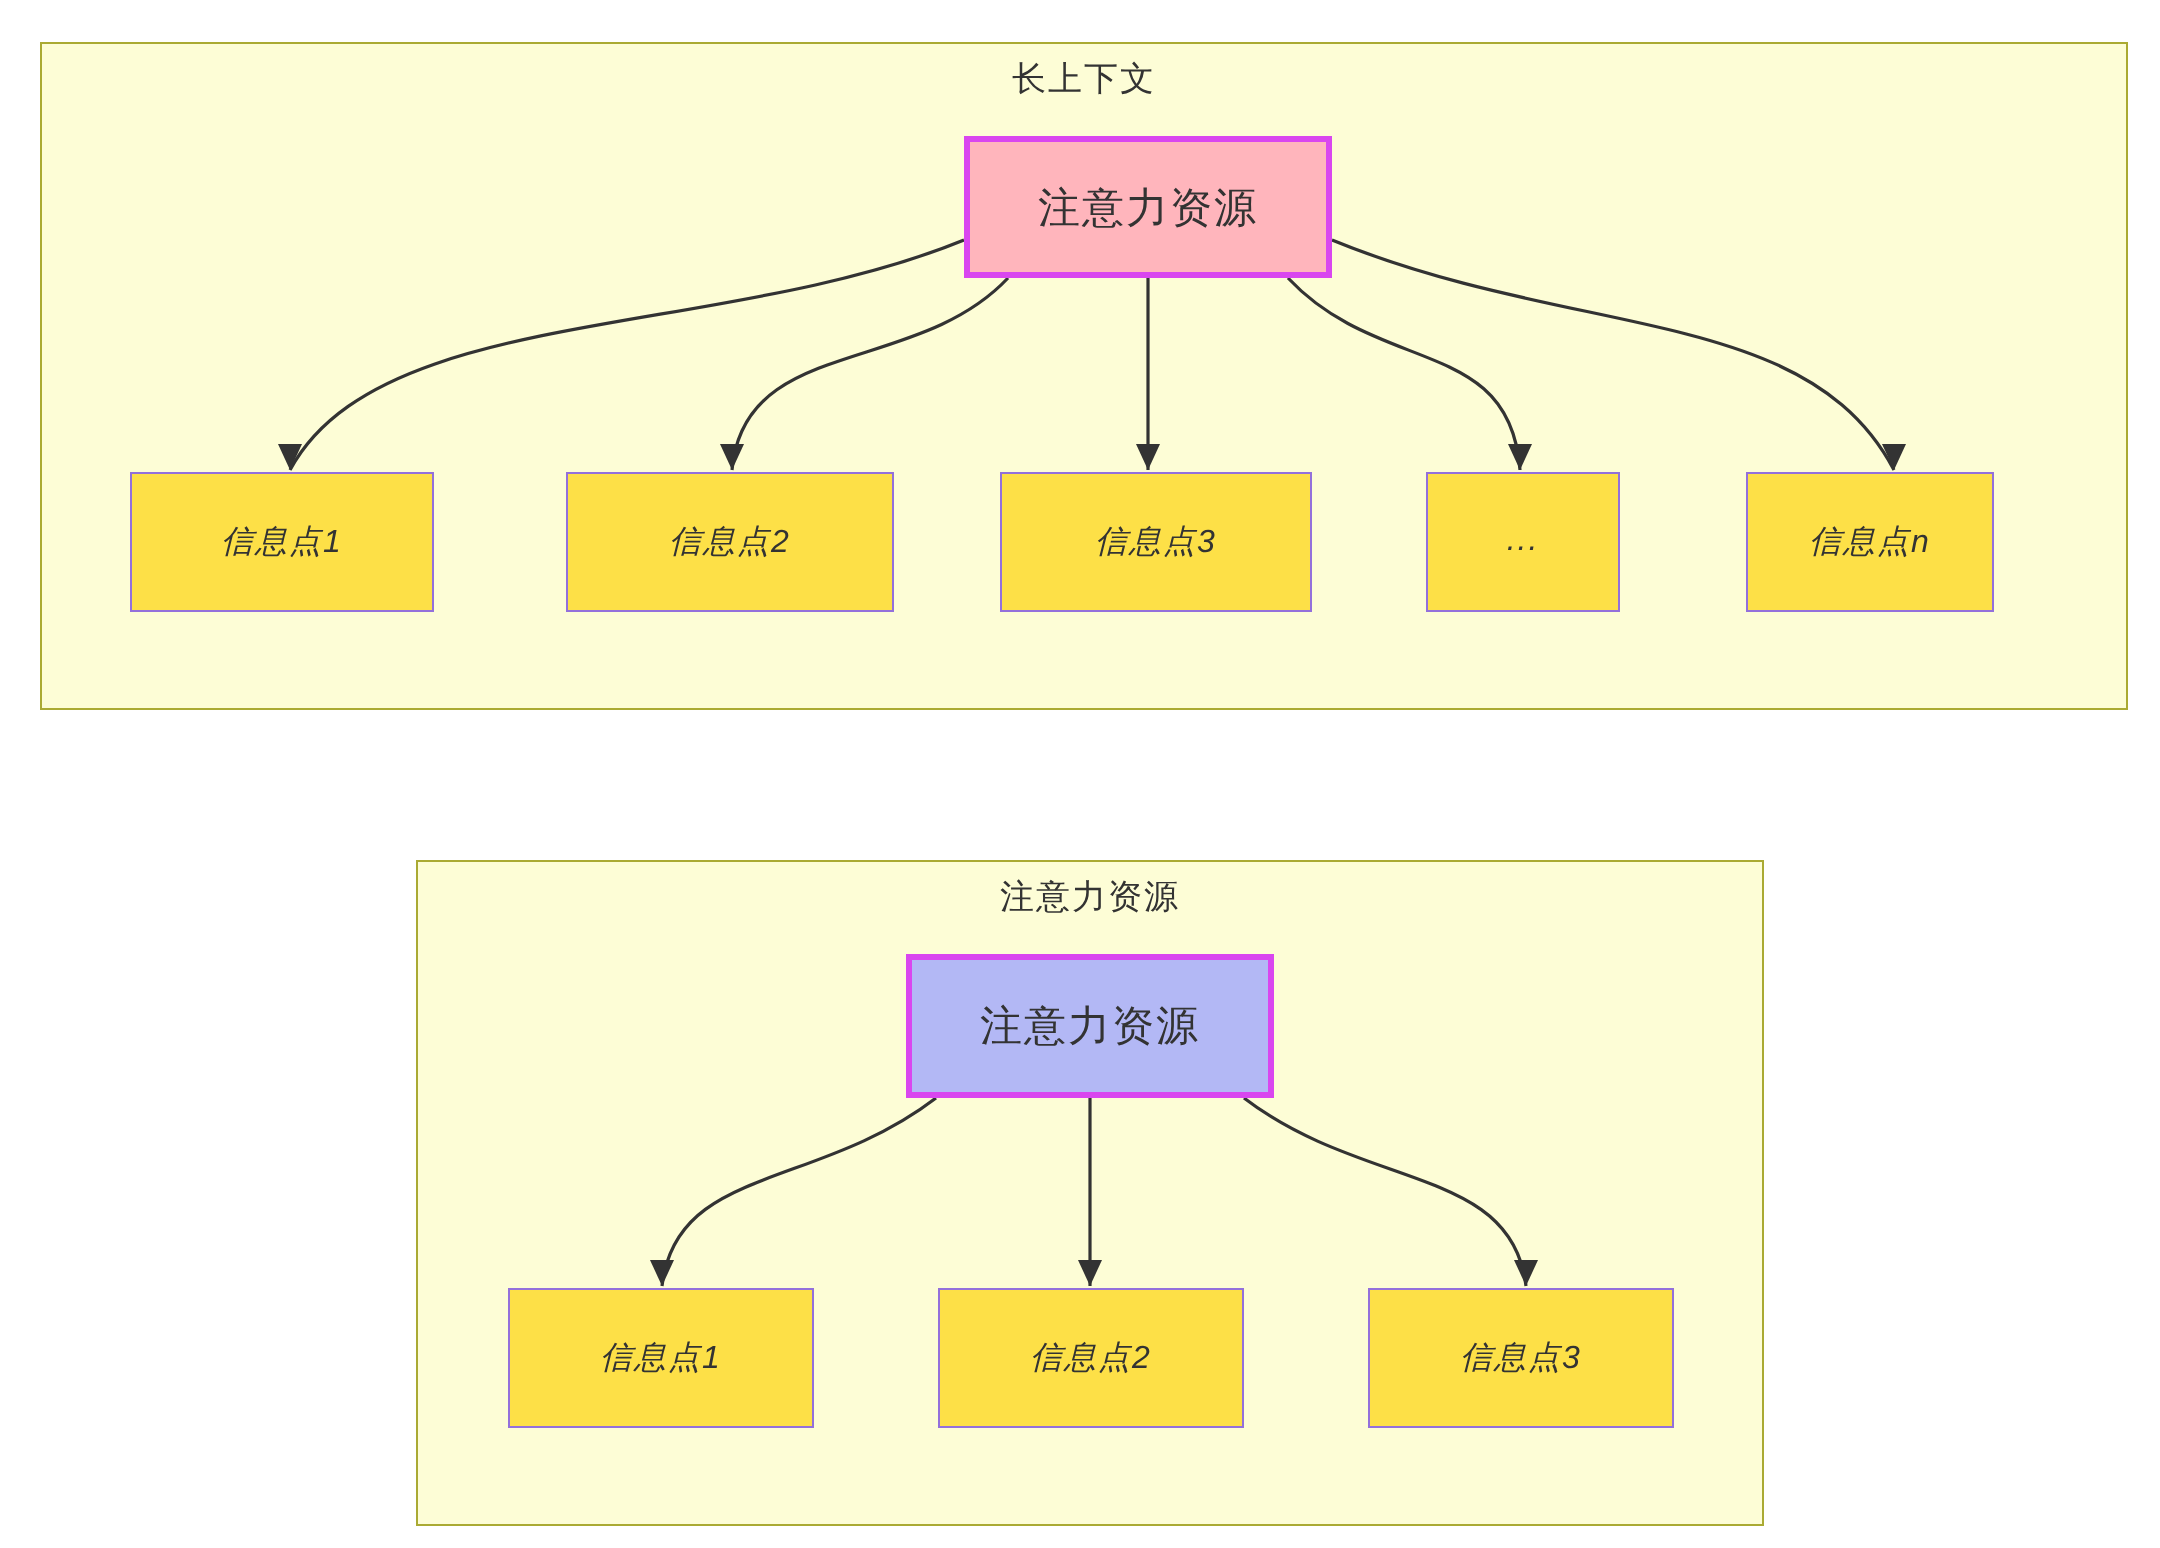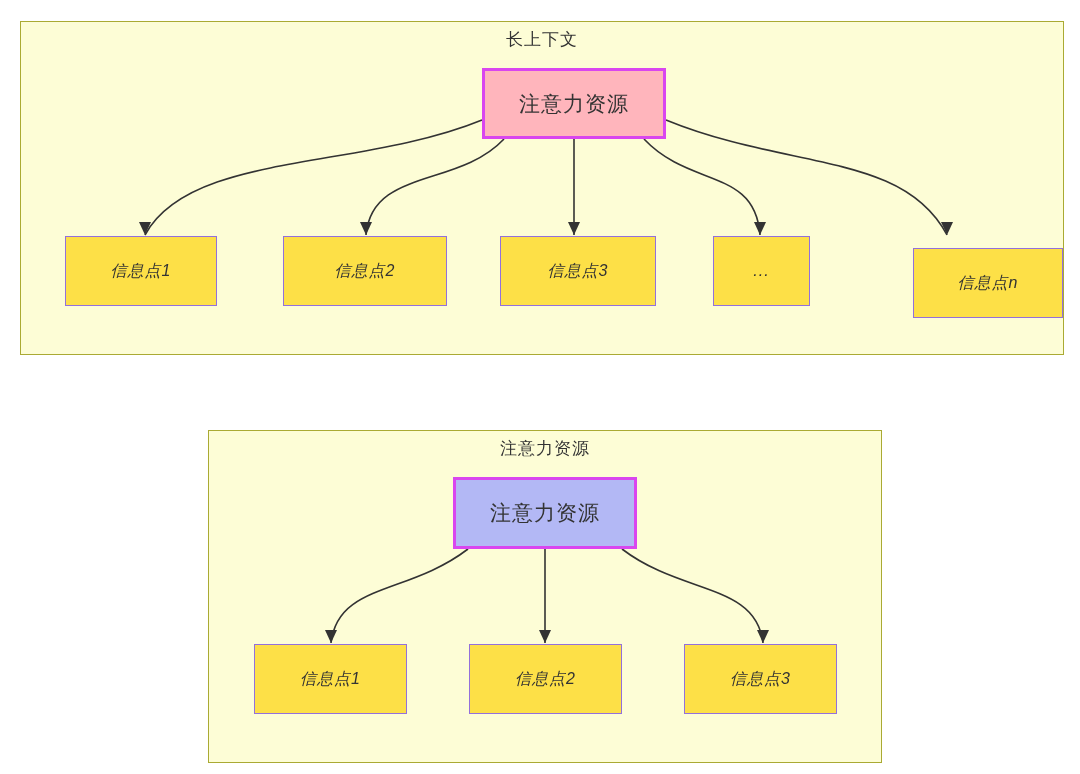--- a/index.html
+++ b/index.html
@@ -94,21 +94,21 @@
       <path d="M 622 549 C 682 595, 756 583, 763 643" marker-end="url(#arrowhead)"></path>
     </g>
   </svg>
 
   <div class="node root-node root-long" style="left:482px; top:68px; width:184px; height:71px;">注意力资源</div>
 
   <div class="node info-node" style="left:65px; top:236px; width:152px; height:70px;">信息点1</div>
   <div class="node info-node" style="left:283px; top:236px; width:164px; height:70px;">信息点2</div>
   <div class="node info-node" style="left:500px; top:236px; width:156px; height:70px;">信息点3</div>
   <div class="node info-node" style="left:713px; top:236px; width:97px; height:70px;">...</div>
-  <div class="node info-node" style="left:873px; top:248px; width:150px; height:70px;margin-left:40px;">信息点n</div>
+  <div class="node info-node" style="left:873px; top:236px; width:124px; height:70px;">信息点n</div>
 
   <div class="node root-node root-short" style="left:453px; top:477px; width:184px; height:72px;">注意力资源</div>
 
   <div class="node info-node" style="left:254px; top:644px; width:153px; height:70px;">信息点1</div>
   <div class="node info-node" style="left:469px; top:644px; width:153px; height:70px;">信息点2</div>
   <div class="node info-node" style="left:684px; top:644px; width:153px; height:70px;">信息点3</div>
 
 </div>
 
 </body></html>

